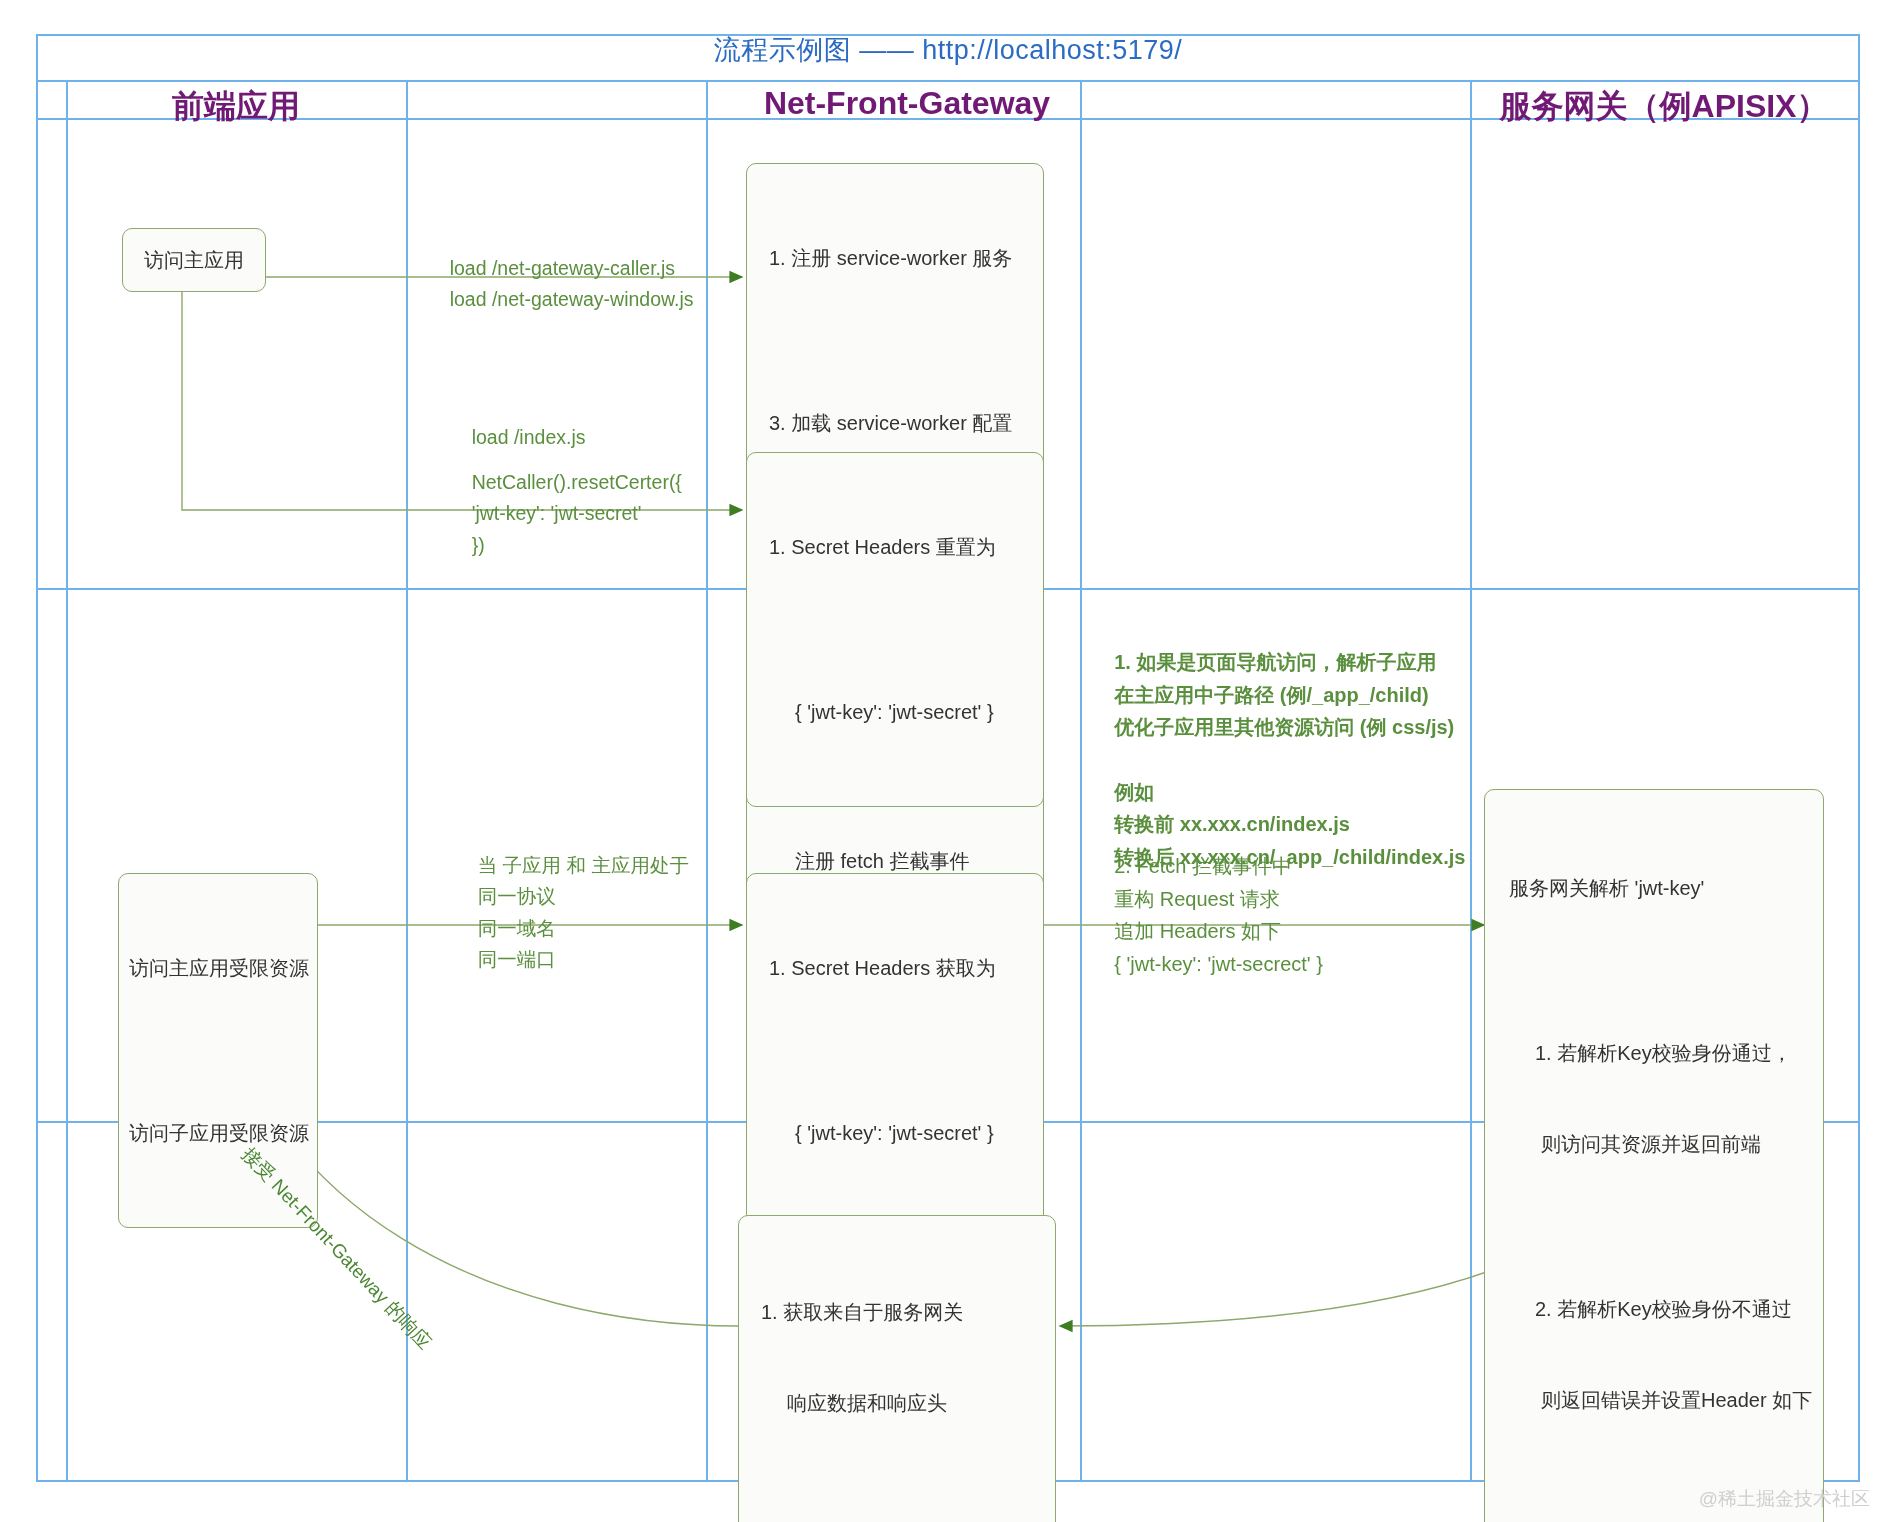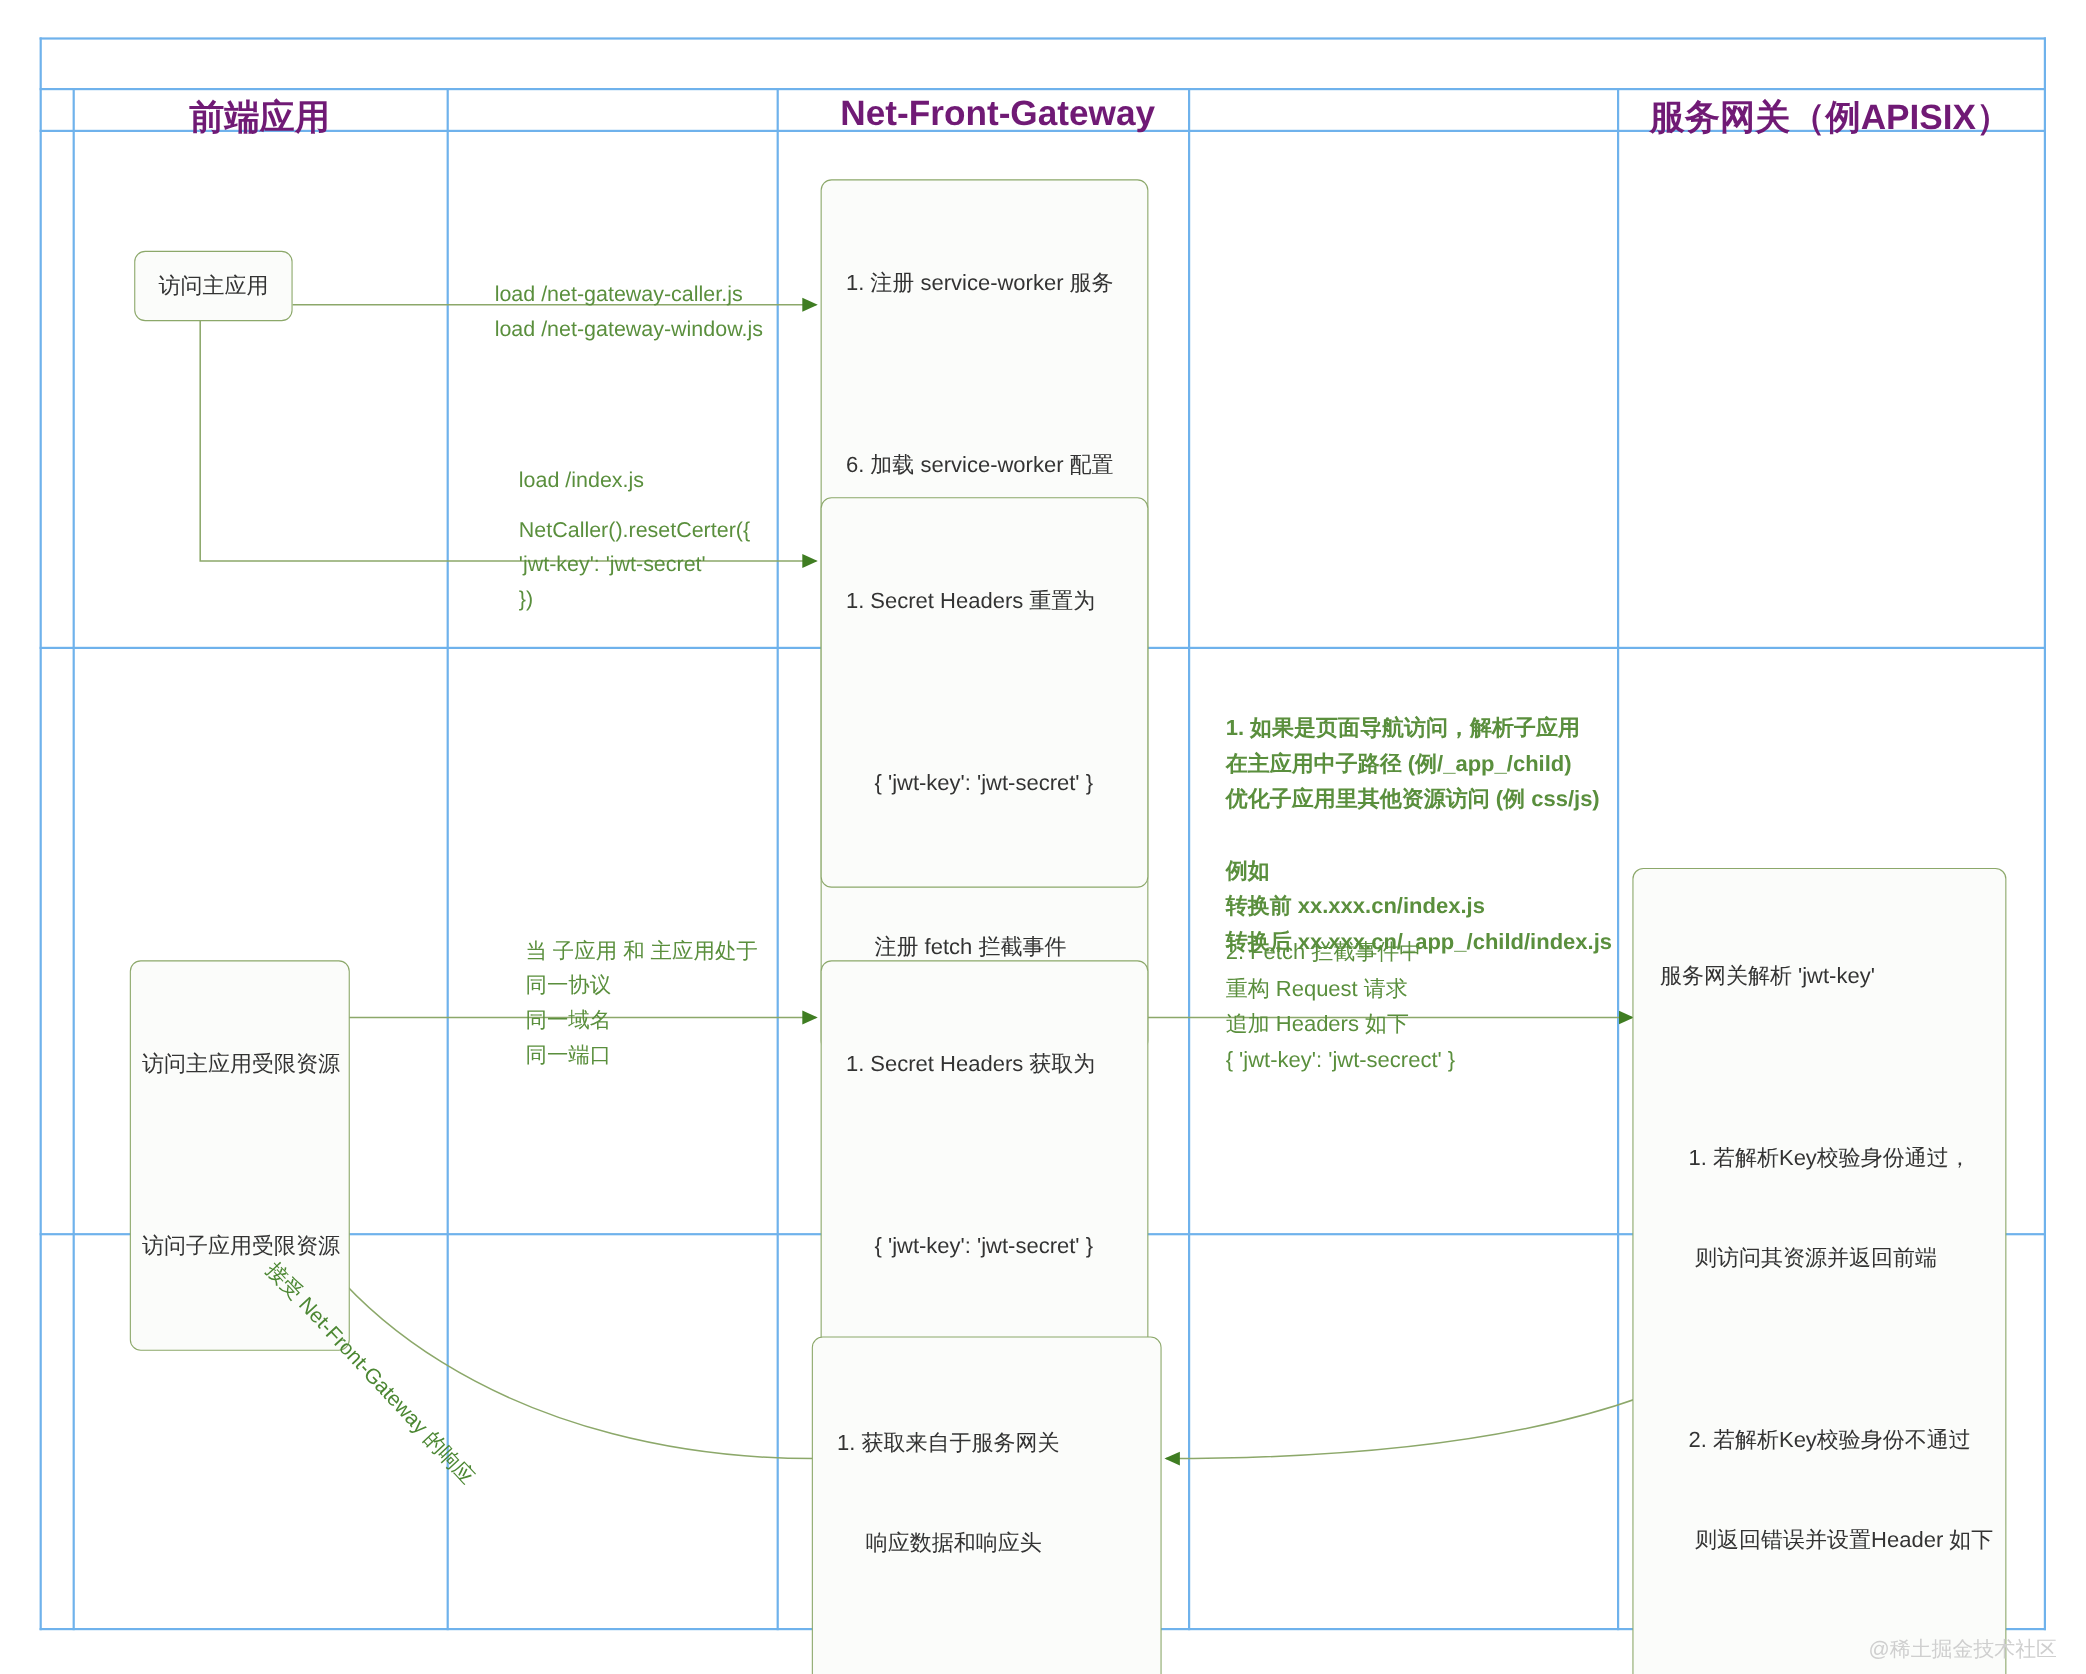--- a/index.html
+++ b/index.html
@@ -130,20 +130,21 @@
   <div class="gl-h" style="left:36px; top:1480px; width:1824px;"></div>
 
   <div class="gl-v" style="left:36px; top:34px; height:1448px;"></div>
   <div class="gl-v" style="left:66px; top:80px; height:1402px;"></div>
   <div class="gl-v" style="left:406px; top:80px; height:1402px;"></div>
   <div class="gl-v" style="left:706px; top:80px; height:1402px;"></div>
   <div class="gl-v" style="left:1080px; top:80px; height:1402px;"></div>
   <div class="gl-v" style="left:1470px; top:80px; height:1402px;"></div>
   <div class="gl-v" style="left:1858px; top:34px; height:1448px;"></div>
 
+  <div class="title">流程示例图 —— http://localhost:5179/</div>
 
   <div class="lane-head" style="left:66px; top:85px; width:340px;">前端应用</div>
   <div class="lane-head" style="left:406px; top:85px; width:300px;"></div>
   <div class="lane-head" style="left:706px; top:85px; width:402px;">Net-Front-Gateway</div>
   <div class="lane-head" style="left:1080px; top:85px; width:390px;"></div>
   <div class="lane-head" style="left:1470px; top:85px; width:388px;">服务网关（例APISIX）</div>
 
   <svg class="overlay" viewBox="0 0 1896 1522">
     <defs>
       <marker id="arrowGreen" markerWidth="11" markerHeight="11" refX="9" refY="5.5" orient="auto">
@@ -167,21 +168,21 @@
     <path d="M740,1326 C480,1326 270,1200 224,1003" stroke="#8ca86a" stroke-width="1.4" fill="none" marker-end="url(#arrowGreenL)"></path>
   </svg>
 
   <div class="node plain" style="left:122px; top:228px; width:144px; height:64px;">
     <span>访问主应用</span>
   </div>
 
   <div class="node" style="left:746px; top:163px; width:298px;">
     <span class="ln">1. 注册 service-worker 服务</span>
     <span class="gap"></span>
-    <span class="ln">6. 加载 service-worker 配置</span>
+    <span class="ln">3. 加载 service-worker 配置</span>
     <span class="indent">即 /net-gateway-config.js</span>
     <span class="gap"></span>
     <span class="ln">3. 注册 service-worker 事件</span>
     <span class="indent">注册 Channel 通讯通道</span>
     <span class="indent">注册 fetch 拦截事件</span>
   </div>
 
   <div class="node" style="left:746px; top:452px; width:298px;">
     <span class="ln">1. Secret Headers 重置为</span>
     <span class="gap"></span>

